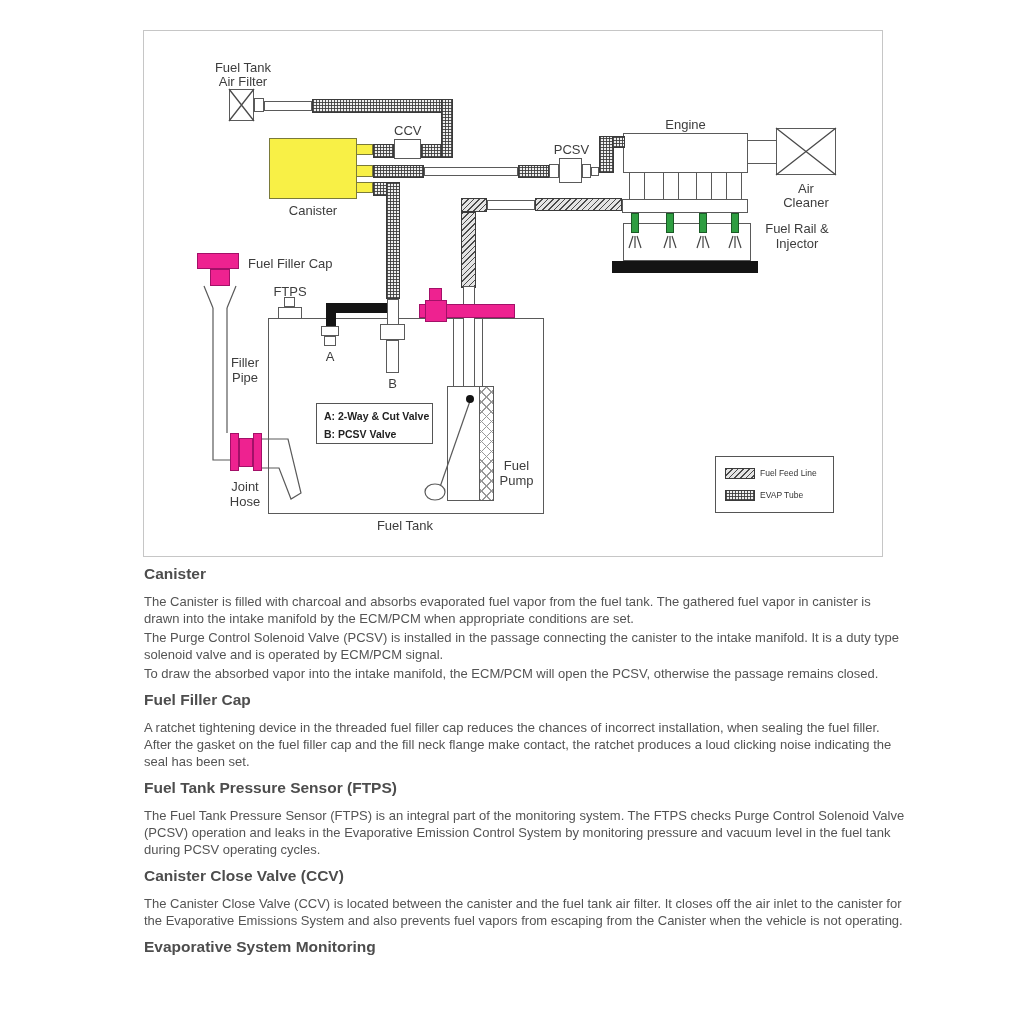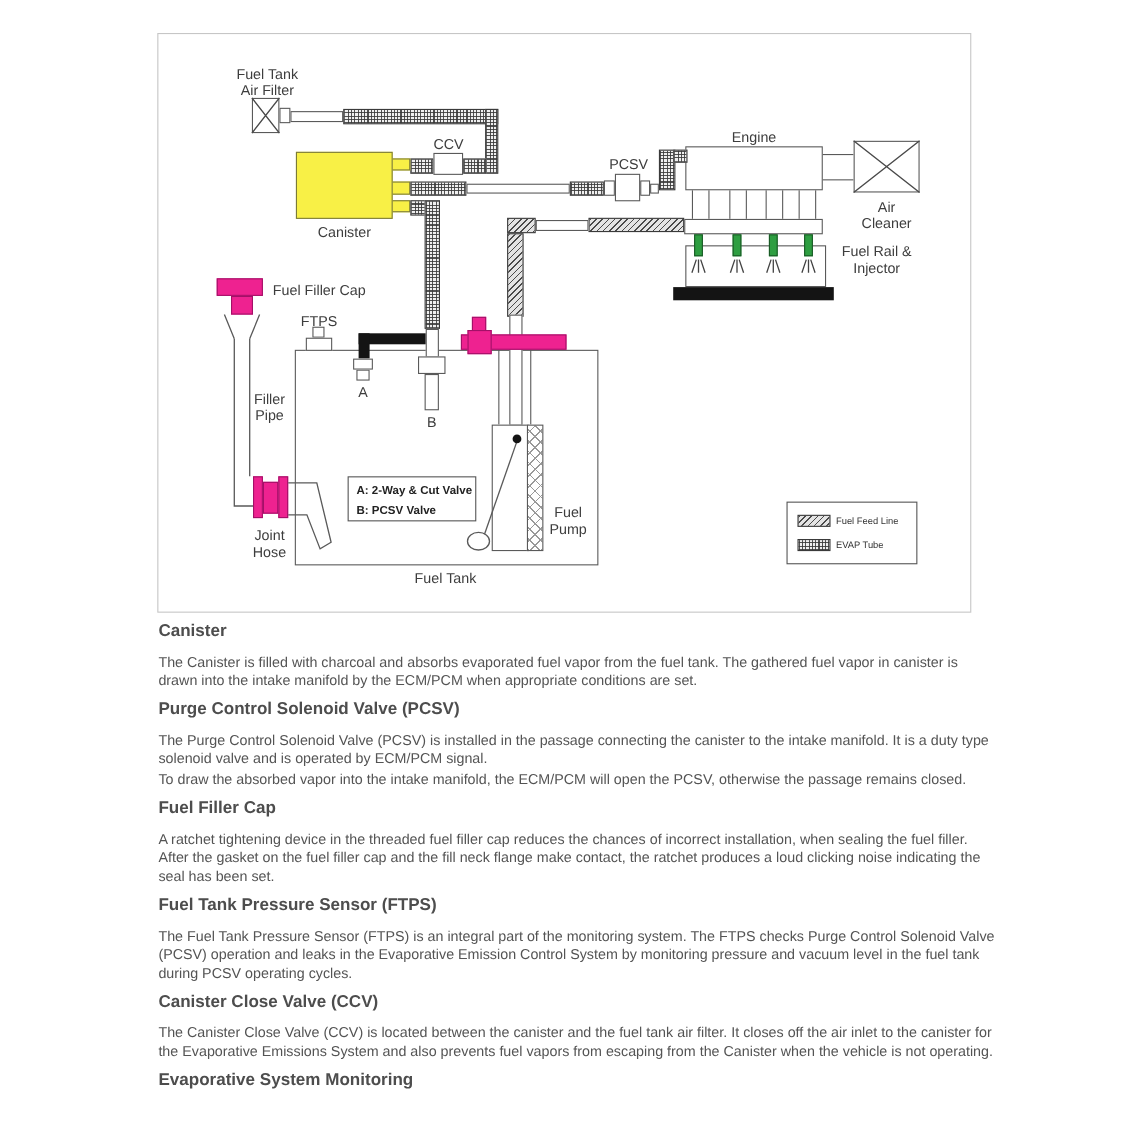--- a/index.html
+++ b/index.html
@@ -26,21 +26,21 @@
   .pink{position:absolute; background:var(--pink); border:1px solid #a31068;}
   .green{position:absolute; background:var(--green); border:1px solid #19542300;}
   .blackfill{position:absolute; background:#141414;}
   .hline{position:absolute; background:#5a5a5a; height:1px;}
   .vline{position:absolute; background:#5a5a5a; width:1px;}
   .lbl{position:absolute; font-size:13px; line-height:14px; color:#3d3d3d;
        text-align:center; white-space:pre-line;}
   .lbl.left{text-align:left; white-space:nowrap;}
   .keybox{position:absolute; background:#fff; border:1px solid #555;
           font-size:10.5px; font-weight:bold; color:#222; line-height:18px;
-          padding:3px 0 0 7px; text-align:left;margin-top:30px;}
+          padding:3px 0 0 7px; text-align:left;}
   .legendbox{position:absolute; background:#fff; border:1px solid #555;}
   .legendbox .sw{position:absolute; left:9px; width:30px; height:11px;}
   .legendbox .tx{position:absolute; left:44px; font-size:8.5px; color:#333; line-height:11px;}
   svg.overlay{position:absolute; left:0; top:0; pointer-events:none;}
 
   
   .doc{position:absolute; left:144px; top:556px; width:762px;}
   .doc h2{font-size:15.5px; line-height:18px; font-weight:bold; color:#4d4d4d;
           margin:9px 0 10px;}
   .doc p{font-size:13px; line-height:17px; color:#545454; margin:0 0 2px;}
@@ -187,21 +187,20 @@
 Pump</div>
   <div class="lbl" style="left:216px;top:488px;width:90px;">Fuel Tank</div>
 </div>
 
 <div class="doc">
   <section>
     <h2>Canister</h2>
     <p>The Canister is filled with charcoal and absorbs evaporated fuel vapor from the fuel tank. The gathered fuel vapor in canister is drawn into the intake manifold by the ECM/PCM when appropriate conditions are set.</p>
   </section>
   <section>
-    <h2>Purge Control Solenoid Valve (PCSV)</h2>
     <p>The Purge Control Solenoid Valve (PCSV) is installed in the passage connecting the canister to the intake manifold. It is a duty type solenoid valve and is operated by ECM/PCM signal.</p>
     <p>To draw the absorbed vapor into the intake manifold, the ECM/PCM will open the PCSV, otherwise the passage remains closed.</p>
   </section>
   <section>
     <h2>Fuel Filler Cap</h2>
     <p>A ratchet tightening device in the threaded fuel filler cap reduces the chances of incorrect installation, when sealing the fuel filler. After the gasket on the fuel filler cap and the fill neck flange make contact, the ratchet produces a loud clicking noise indicating the seal has been set.</p>
   </section>
   <section>
     <h2>Fuel Tank Pressure Sensor (FTPS)</h2>
     <p>The Fuel Tank Pressure Sensor (FTPS) is an integral part of the monitoring system. The FTPS checks Purge Control Solenoid Valve (PCSV) operation and leaks in the Evaporative Emission Control System by monitoring pressure and vacuum level in the fuel tank during PCSV operating cycles.</p>

